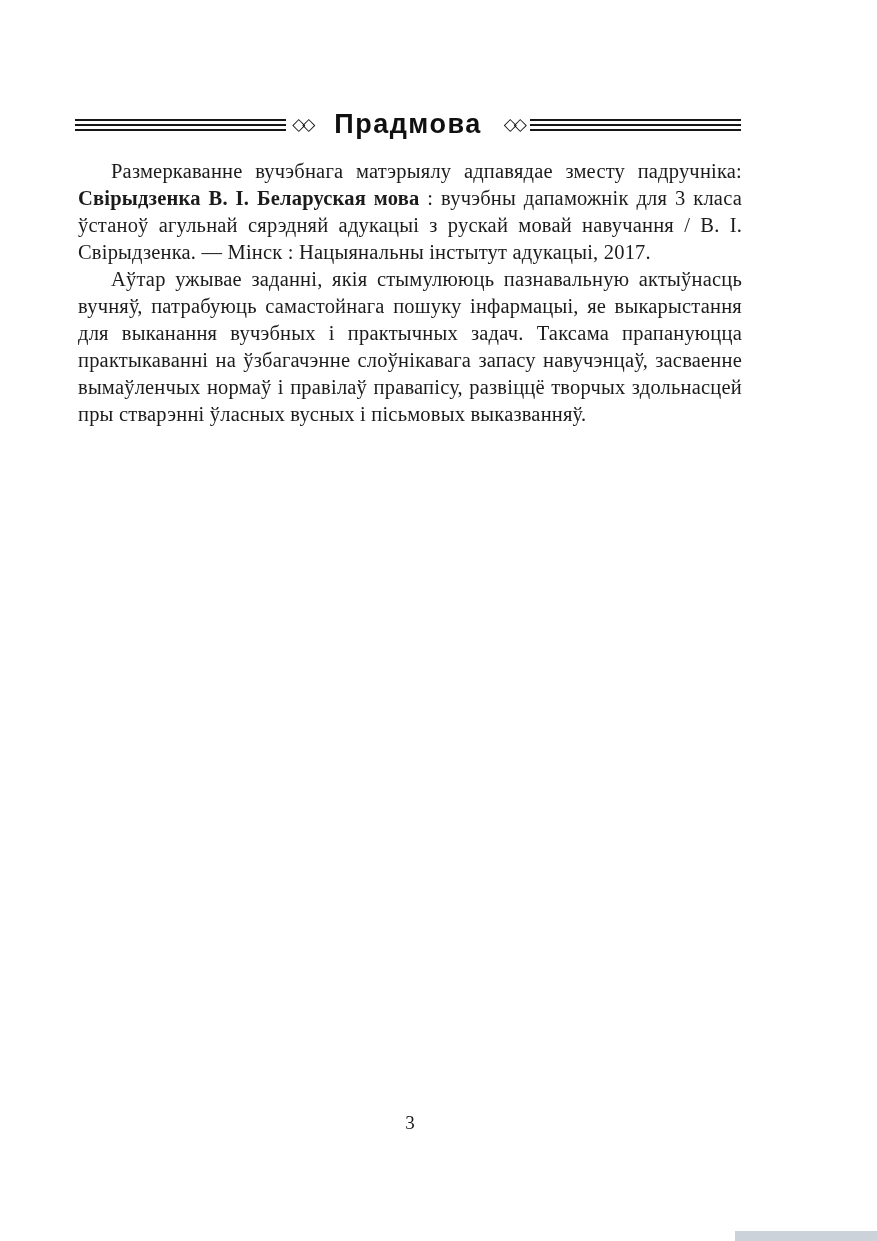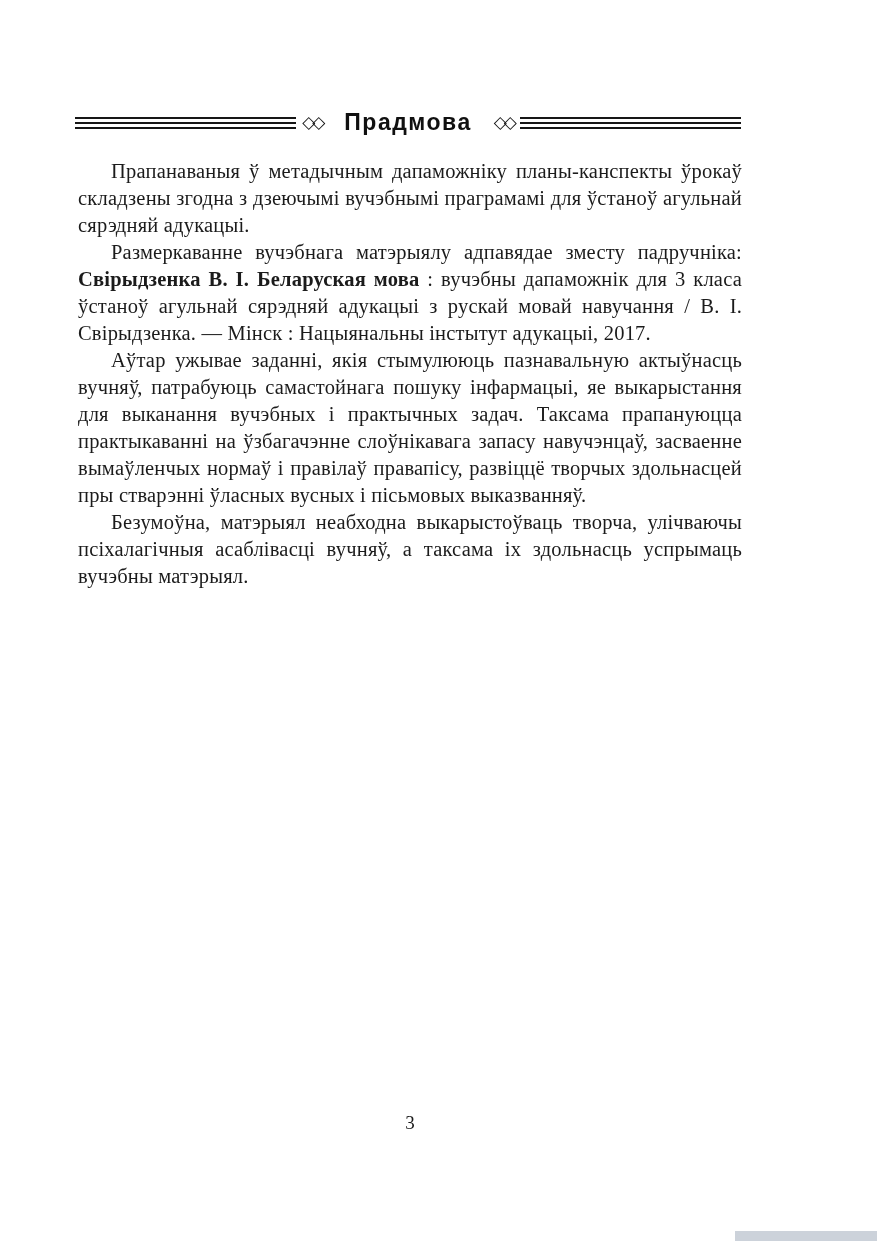--- a/index.html
+++ b/index.html
@@ -36,21 +36,21 @@
     font-size: 17px;
     line-height: 1;
     color: #111;
     letter-spacing: -3px;
     padding: 0 6px;
     white-space: nowrap;
   }
   .title {
     font-family: "Liberation Sans", sans-serif;
     font-weight: bold;
-    font-size: 23px;
+    font-size: 27px;
     letter-spacing: 1.5px;
     padding: 0 16px;
     white-space: nowrap;
     color: #101010;
   }
 
   
   .body-text {
     position: absolute;
     left: 78px;
@@ -96,23 +96,21 @@
 
   <div class="header">
     <div class="rule"></div>
     <span class="orn">◇◇</span>
     <span class="title">Прадмова</span>
     <span class="orn">◇◇</span>
     <div class="rule"></div>
   </div>
 
   <div class="body-text">
-    <p>Прапанаваныя ў метадычным дапаможніку планы-канспекты ўрокаў складзены згодна з дзеючымі вучэбнымі праграмамі для ўстаноў агульнай сярэдняй адукацыі.</p>
     <p><span>Размеркаванне вучэбнага матэрыялу адпавядае зместу падручніка: </span><span class="embold">Свірыдзенка В. І. Беларуская мова</span><span> : вучэбны дапаможнік для 3 класа ўстаноў агульнай сярэдняй адукацыі з рускай мовай навучання / В. І. Свірыдзенка. — Мінск : Нацыянальны інстытут адукацыі, 2017.</span></p>
     <p>Аўтар ужывае заданні, якія стымулююць пазнавальную актыўнасць вучняў, патрабуюць самастойнага пошуку інфармацыі, яе выкарыстання для выканання вучэбных і практычных задач. Таксама прапануюцца практыкаванні на ўзбагачэнне слоўнікавага запасу навучэнцаў, засваенне вымаўленчых нормаў і правілаў правапісу, развіццё творчых здольнасцей пры стварэнні ўласных вусных і пісьмовых выказванняў.</p>
-    <p>Безумоўна, матэрыял неабходна выкарыстоўваць творча, улічваючы псіхалагічныя асаблівасці вучняў, а таксама іх здольнасць успрымаць вучэбны матэрыял.</p>
   </div>
 
   <div class="footer">3</div>
 
   <div class="artifact"></div>
 
 </div>
 
 </body></html>

